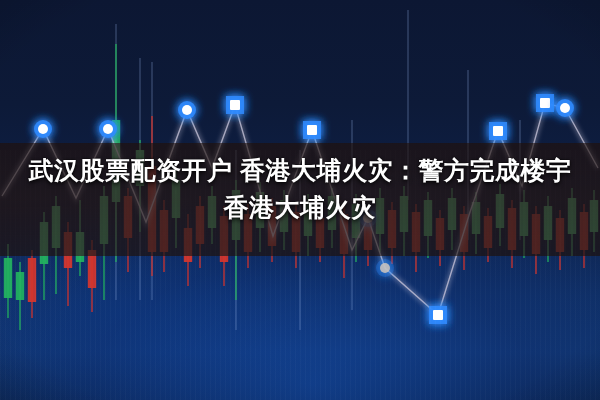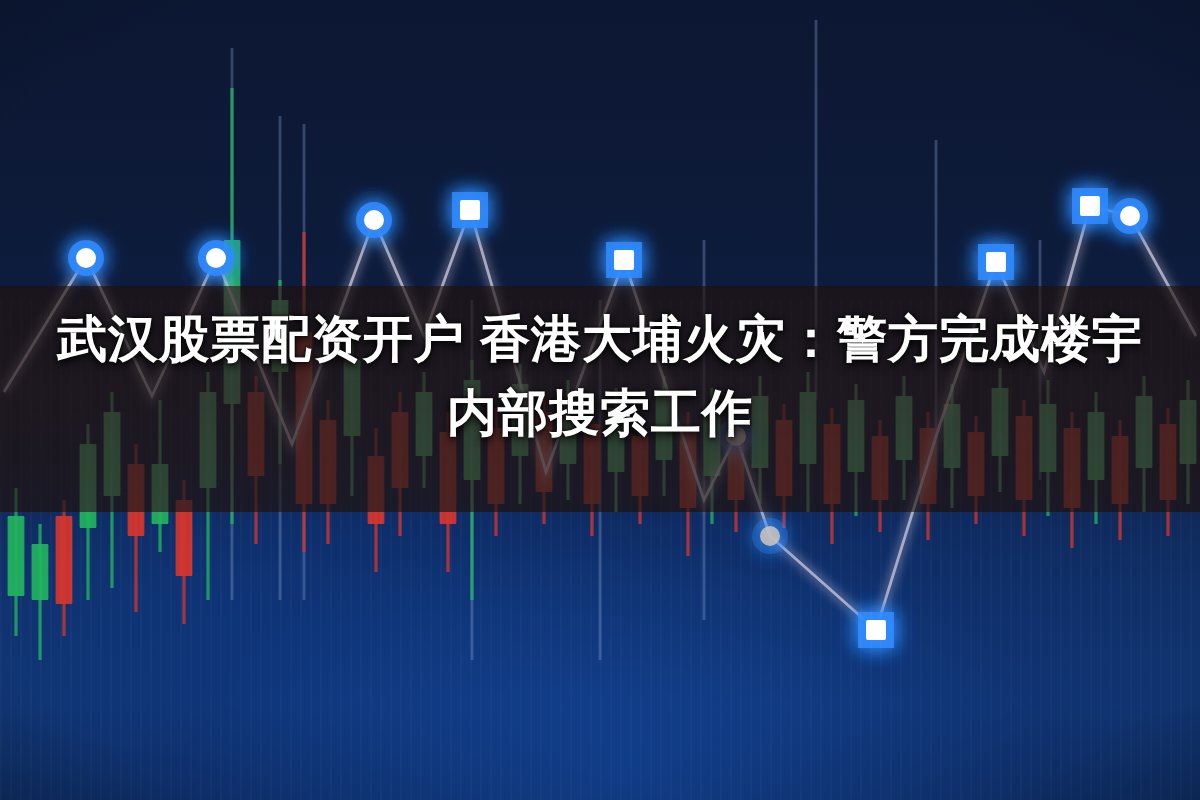--- a/index.html
+++ b/index.html
@@ -211,16 +211,16 @@
       </g>
     </svg>
 
   <div id="stripes"></div>
   <div id="vign"></div>
 
   <div id="band"></div>
 
   <div id="headline">
     <div class="ln">武汉股票配资开户 香港大埔火灾：警方完成楼宇</div>
-    <div class="ln">内部搜索工作</div>
+    <div class="ln">香港大埔火灾</div>
   </div>
 
 </div>
 
 </body></html>

